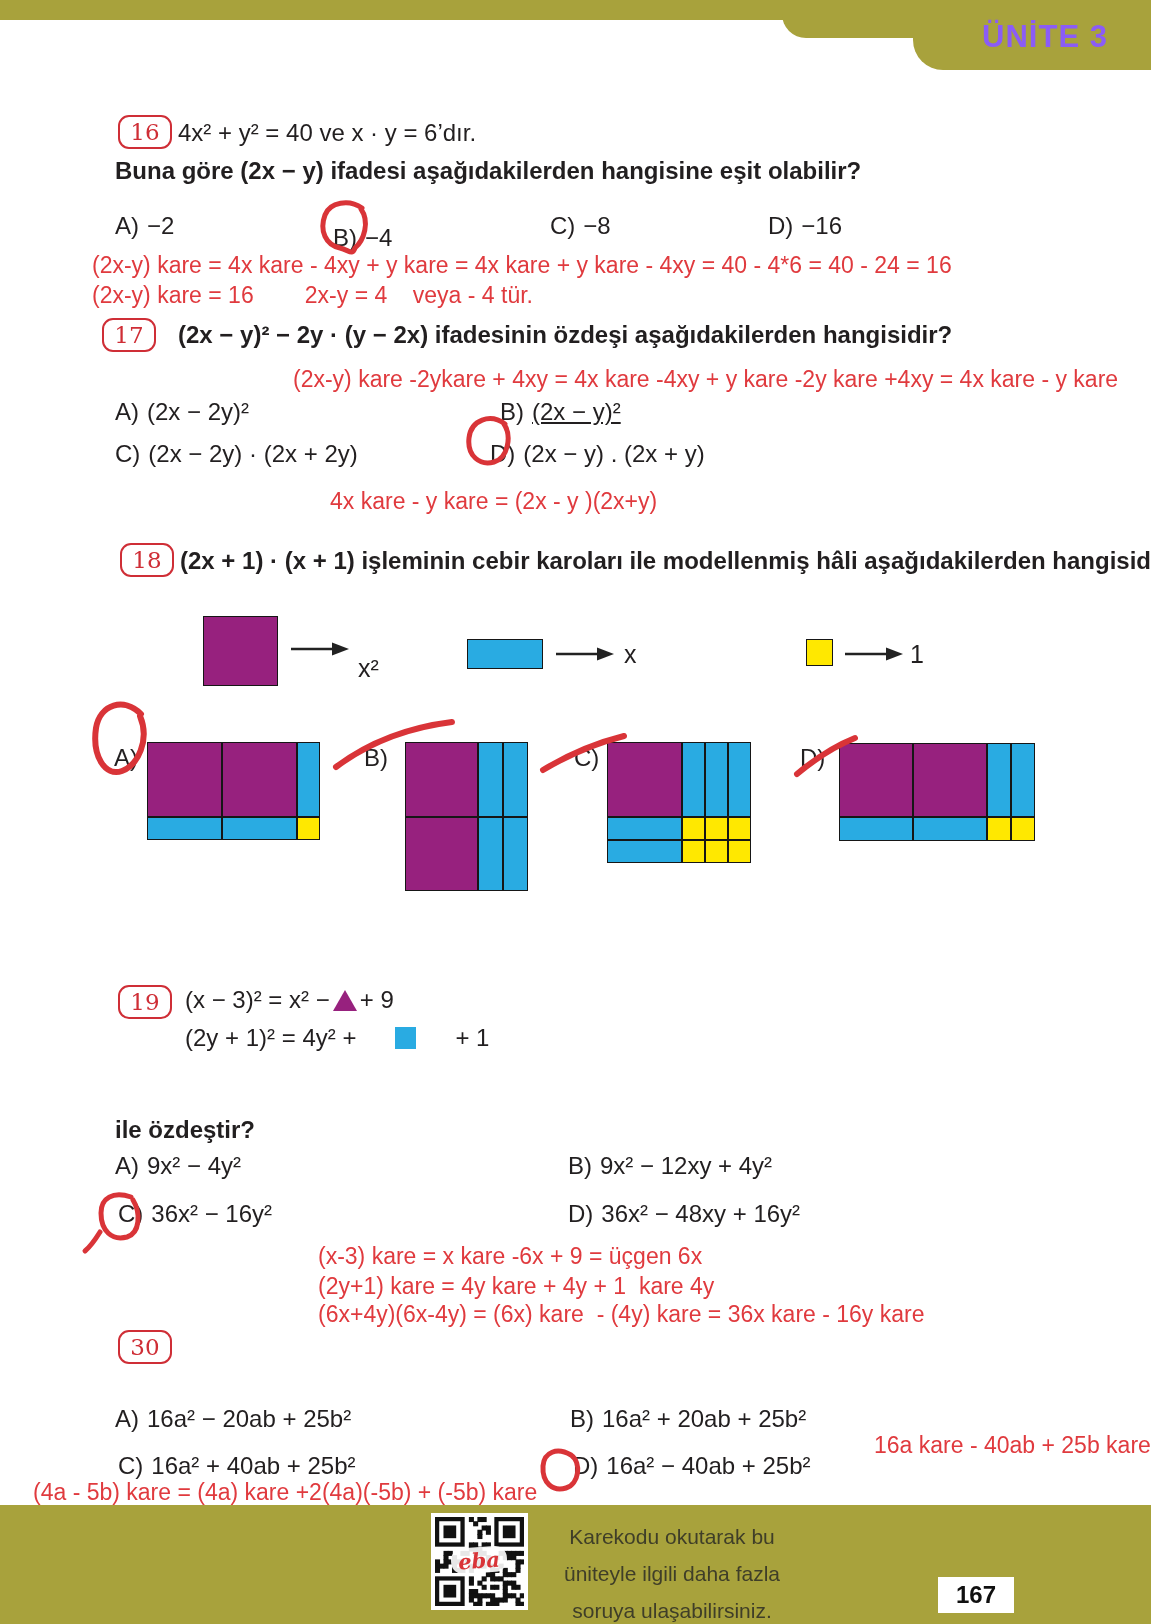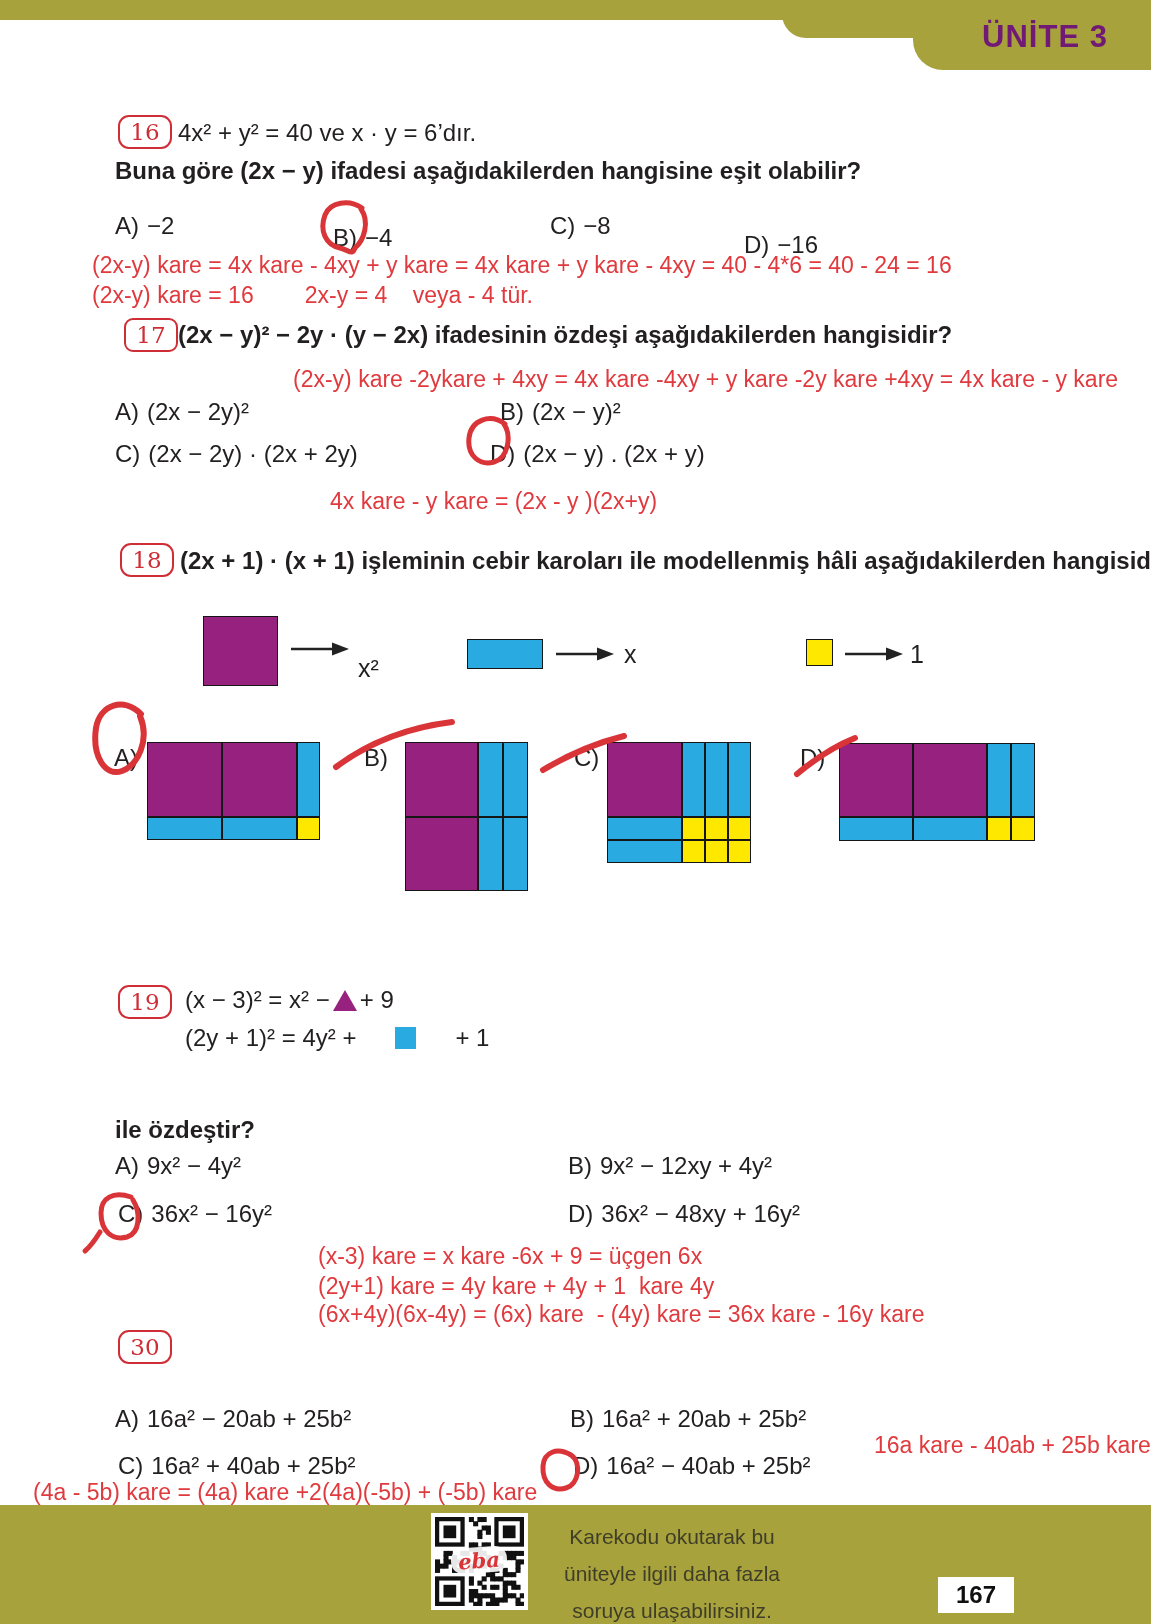--- a/index.html
+++ b/index.html
@@ -7,21 +7,21 @@
         font-family:"Liberation Sans","DejaVu Sans",sans-serif;color:var(--ink);overflow:hidden;}
   .abs{position:absolute;}
   .print{font-size:24px;color:var(--ink);white-space:nowrap;}
   .bold{font-weight:bold;}
   .opt-label{display:inline-block;margin-right:8px;}
   .red-note{font-size:23px;color:var(--pentext);white-space:pre;font-weight:500;}
   .badge{width:50px;height:30px;border:2.5px solid #cf2e36;border-radius:11px;
          display:flex;align-items:center;justify-content:center;
          font-family:"DejaVu Serif",serif;font-size:23px;color:#cf2e36;background:#fff;}
   .bar{background:var(--olive);}
-  .unit-title{font-size:31px;font-weight:bold;color:#701a75;letter-spacing:1px;text-align:center;}
+  .unit-title{font-size:31px;font-weight:bold;color:#8b5cf6;letter-spacing:1px;text-align:center;}
   .tile{position:absolute;box-sizing:border-box;border:1.4px solid #161616;}
   .tile-diagram{position:absolute;}
   .legend-tile{box-sizing:border-box;border:1.4px solid #161616;}
   .tri{display:inline-block;width:0;height:0;border-left:12px solid transparent;
        border-right:12px solid transparent;border-bottom:21px solid var(--purple);margin:0 3px;}
   .tri.small{border-left-width:10px;border-right-width:10px;border-bottom-width:17px;}
   .sq{display:inline-block;width:21px;height:22px;background:var(--blue);margin:0 3px;}
   .sq.small{width:18px;height:19px;}
   .eqrow{display:flex;align-items:center;}
   .footer-text{font-size:21px;color:#3f3e28;line-height:37px;text-align:center;}
@@ -44,31 +44,31 @@
   <div class="abs unit-title" style="left:950px;top:19px;width:190px;">ÜNİTE 3</div>
 
   <div class="abs badge" style="left:118px;top:115px;">
       <span>16</span>
     </div>
   <div class="abs print" style="left:178px;top:119px;">4x² + y² = 40 ve x · y = 6’dır.</div>
   <div class="abs print bold" style="left:115px;top:157px;">Buna göre (2x − y) ifadesi aşağıdakilerden hangisine eşit olabilir?</div>
   <div class="abs print" style="left:115px;top:212px;"><span class="opt-label">A)</span><span>−2</span></div>
   <div class="abs print" style="left:333px;top:212px;margin-top:12px;"><span class="opt-label">B)</span><span>−4</span></div>
   <div class="abs print" style="left:550px;top:212px;"><span class="opt-label">C)</span><span>−8</span></div>
-  <div class="abs print" style="left:744px;top:212px;margin-top:19px;"><span class="opt-label">D)</span><span>−16</span></div>
+  <div class="abs print" style="left:768px;top:212px;"><span class="opt-label">D)</span><span>−16</span></div>
   <div class="abs red-note" style="left:92px;top:252px;">(2x-y) kare = 4x kare - 4xy + y kare = 4x kare + y kare - 4xy = 40 - 4*6 = 40 - 24 = 16</div>
   <div class="abs red-note" style="left:92px;top:282px;">(2x-y) kare = 16        2x-y = 4    veya - 4 tür.</div>
 
-  <div class="abs badge" style="left:124px;top:318px;border-radius:9px;">
+  <div class="abs badge" style="left:102px;top:318px;">
       <span>17</span>
     </div>
   <div class="abs print bold" style="left:178px;top:321px;">(2x − y)² − 2y · (y − 2x) ifadesinin özdeşi aşağıdakilerden hangisidir?</div>
   <div class="abs red-note" style="left:293px;top:366px;">(2x-y) kare -2ykare + 4xy = 4x kare -4xy + y kare -2y kare +4xy = 4x kare - y kare</div>
   <div class="abs print" style="left:115px;top:398px;"><span class="opt-label">A)</span><span>(2x − 2y)²</span></div>
-  <div class="abs print" style="left:500px;top:398px;"><span class="opt-label">B)</span><span>(2x − y)²</span></div>
+  <div class="abs print" style="left:500px;top:398px;text-decoration:underline;"><span class="opt-label">B)</span><span>(2x − y)²</span></div>
   <div class="abs print" style="left:115px;top:440px;"><span class="opt-label">C)</span><span>(2x − 2y) · (2x + 2y)</span></div>
   <div class="abs print" style="left:490px;top:440px;"><span class="opt-label">D)</span><span>(2x − y) . (2x + y)</span></div>
   <div class="abs red-note" style="left:330px;top:488px;">4x kare - y kare = (2x - y )(2x+y)</div>
 
   <div class="abs badge" style="left:120px;top:543px;">
       <span>18</span>
     </div>
   <div class="abs print bold" style="left:180px;top:547px;">(2x + 1) · (x + 1) işleminin cebir karoları ile modellenmiş hâli aşağıdakilerden hangisidir?</div>
 
   <div class="abs legend-tile" style="left:203px;top:616px;width:75px;height:70px;background:var(--purple);"></div>

